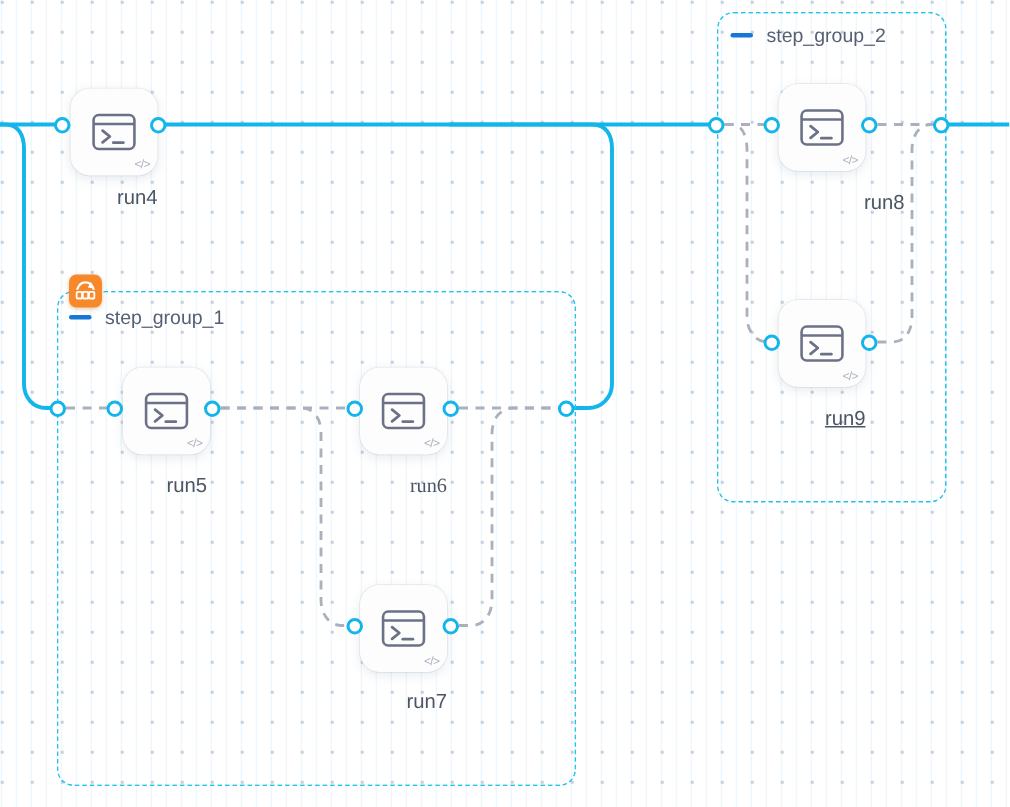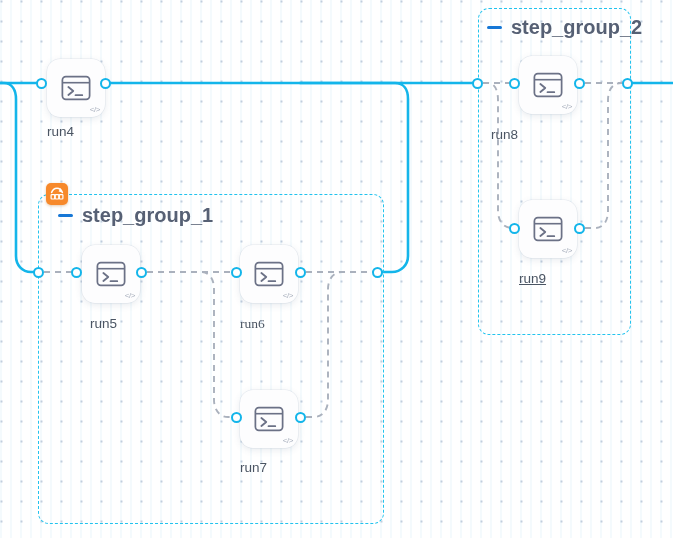--- a/index.html
+++ b/index.html
@@ -45,21 +45,21 @@
     right: 5px;
     bottom: 3px;
     font-size: 8px;
     line-height: 1;
     color: #a9b0bd;
     font-family: "Liberation Sans", sans-serif;
     letter-spacing: -0.4px;
   }
   .node-label {
     position: absolute;
-    text-align: left;
+    text-align: right;
     font-size: 13.5px;
     color: #4b5563;
     font-family: "Liberation Sans", sans-serif;
     white-space: nowrap;
   }
   .group-box {
     position: absolute;
     border: 1.4px dashed #22c3ee;
     border-radius: 11px;
     background: transparent;
@@ -72,24 +72,23 @@
     white-space: nowrap;
   }
   .group-dash {
     width: 15px;
     height: 3px;
     border-radius: 2px;
     background: #1677d6;
     display: block;
   }
   .group-title {
-    font-size: 20px;
+    font-size: 13px;
     color: #566074;
     font-family: "Liberation Sans", sans-serif;
-    font-weight: bold;
   }
   .group-badge {
     position: absolute;
     width: 22px;
     height: 22px;
     border-radius: 5px;
     background: #f7892b;
     box-shadow: 0 1px 3px rgba(180,100,20,0.35);
     display: flex;
     align-items: center;
@@ -152,21 +151,21 @@
   <div class="group-badge" style="left:46px; top:183px;">
     <svg width="16" height="16" viewBox="0 0 16 16" aria-hidden="true">
       <path d="M2.6 6.6 C3.6 3.6 6 2.2 8 2.2 C10 2.2 12.4 3.6 13.4 6.6" fill="none" stroke="#ffffff" stroke-width="1.5" stroke-linecap="round"></path>
       <path d="M11.6 2.0 L13.6 6.4 L9.6 5.6 Z" fill="#ffffff"></path>
       <rect x="2.1" y="8.6" width="3.6" height="4.4" rx="0.7" fill="none" stroke="#ffffff" stroke-width="1.2"></rect>
       <rect x="6.2" y="8.6" width="3.6" height="4.4" rx="0.7" fill="none" stroke="#ffffff" stroke-width="1.2"></rect>
       <rect x="10.3" y="8.6" width="3.6" height="4.4" rx="0.7" fill="none" stroke="#ffffff" stroke-width="1.2"></rect>
     </svg>
   </div>
 
-  <div class="group-head" style="left:58px; top:204px;">
+  <div class="group-head" style="left:46px; top:204px;">
     <span class="group-dash"></span>
     <span class="group-title">step_group_1</span>
   </div>
 
   <div class="group-box" style="left:478px; top:8px; width:151px; height:325px;"></div>
 
   <div class="group-head" style="left:487px; top:16px;">
     <span class="group-dash"></span>
     <span class="group-title">step_group_2</span>
   </div>
@@ -184,21 +183,21 @@
 
   <div class="node" style="left:82px; top:245px;">
     <svg class="node-icon" viewBox="0 0 26 22">
       <rect x="1.2" y="1.2" width="23.6" height="19.6" rx="3" fill="none" stroke="#6b7186" stroke-width="1.5"></rect>
       <line x1="1.2" y1="6.4" x2="24.8" y2="6.4" stroke="#6b7186" stroke-width="1.4"></line>
       <path d="M6.4 10.2 L10.6 13.6 L6.4 17.0" fill="none" stroke="#6b7186" stroke-width="1.6" stroke-linecap="round" stroke-linejoin="round"></path>
       <line x1="12.6" y1="17.2" x2="18.4" y2="17.2" stroke="#6b7186" stroke-width="1.6" stroke-linecap="round"></line>
     </svg>
     <span class="code-badge">&lt;/&gt;</span>
   </div>
-  <div class="node-label" style="left:90px; top:316px; width:58px;">run5</div>
+  <div class="node-label" style="left:80px; top:316px; width:58px;">run5</div>
 
   <div class="node" style="left:240px; top:245px;">
     <svg class="node-icon" viewBox="0 0 26 22">
       <rect x="1.2" y="1.2" width="23.6" height="19.6" rx="3" fill="none" stroke="#6b7186" stroke-width="1.5"></rect>
       <line x1="1.2" y1="6.4" x2="24.8" y2="6.4" stroke="#6b7186" stroke-width="1.4"></line>
       <path d="M6.4 10.2 L10.6 13.6 L6.4 17.0" fill="none" stroke="#6b7186" stroke-width="1.6" stroke-linecap="round" stroke-linejoin="round"></path>
       <line x1="12.6" y1="17.2" x2="18.4" y2="17.2" stroke="#6b7186" stroke-width="1.6" stroke-linecap="round"></line>
     </svg>
     <span class="code-badge">&lt;/&gt;</span>
   </div>
@@ -217,21 +216,21 @@
 
   <div class="node" style="left:519px; top:56px;">
     <svg class="node-icon" viewBox="0 0 26 22">
       <rect x="1.2" y="1.2" width="23.6" height="19.6" rx="3" fill="none" stroke="#6b7186" stroke-width="1.5"></rect>
       <line x1="1.2" y1="6.4" x2="24.8" y2="6.4" stroke="#6b7186" stroke-width="1.4"></line>
       <path d="M6.4 10.2 L10.6 13.6 L6.4 17.0" fill="none" stroke="#6b7186" stroke-width="1.6" stroke-linecap="round" stroke-linejoin="round"></path>
       <line x1="12.6" y1="17.2" x2="18.4" y2="17.2" stroke="#6b7186" stroke-width="1.6" stroke-linecap="round"></line>
     </svg>
     <span class="code-badge">&lt;/&gt;</span>
   </div>
-  <div class="node-label" style="left:491px; top:127px; width:58px;">run8</div>
+  <div class="node-label" style="left:545px; top:127px; width:58px;">run8</div>
 
   <div class="node" style="left:519px; top:200px;">
     <svg class="node-icon" viewBox="0 0 26 22">
       <rect x="1.2" y="1.2" width="23.6" height="19.6" rx="3" fill="none" stroke="#6b7186" stroke-width="1.5"></rect>
       <line x1="1.2" y1="6.4" x2="24.8" y2="6.4" stroke="#6b7186" stroke-width="1.4"></line>
       <path d="M6.4 10.2 L10.6 13.6 L6.4 17.0" fill="none" stroke="#6b7186" stroke-width="1.6" stroke-linecap="round" stroke-linejoin="round"></path>
       <line x1="12.6" y1="17.2" x2="18.4" y2="17.2" stroke="#6b7186" stroke-width="1.6" stroke-linecap="round"></line>
     </svg>
     <span class="code-badge">&lt;/&gt;</span>
   </div>

